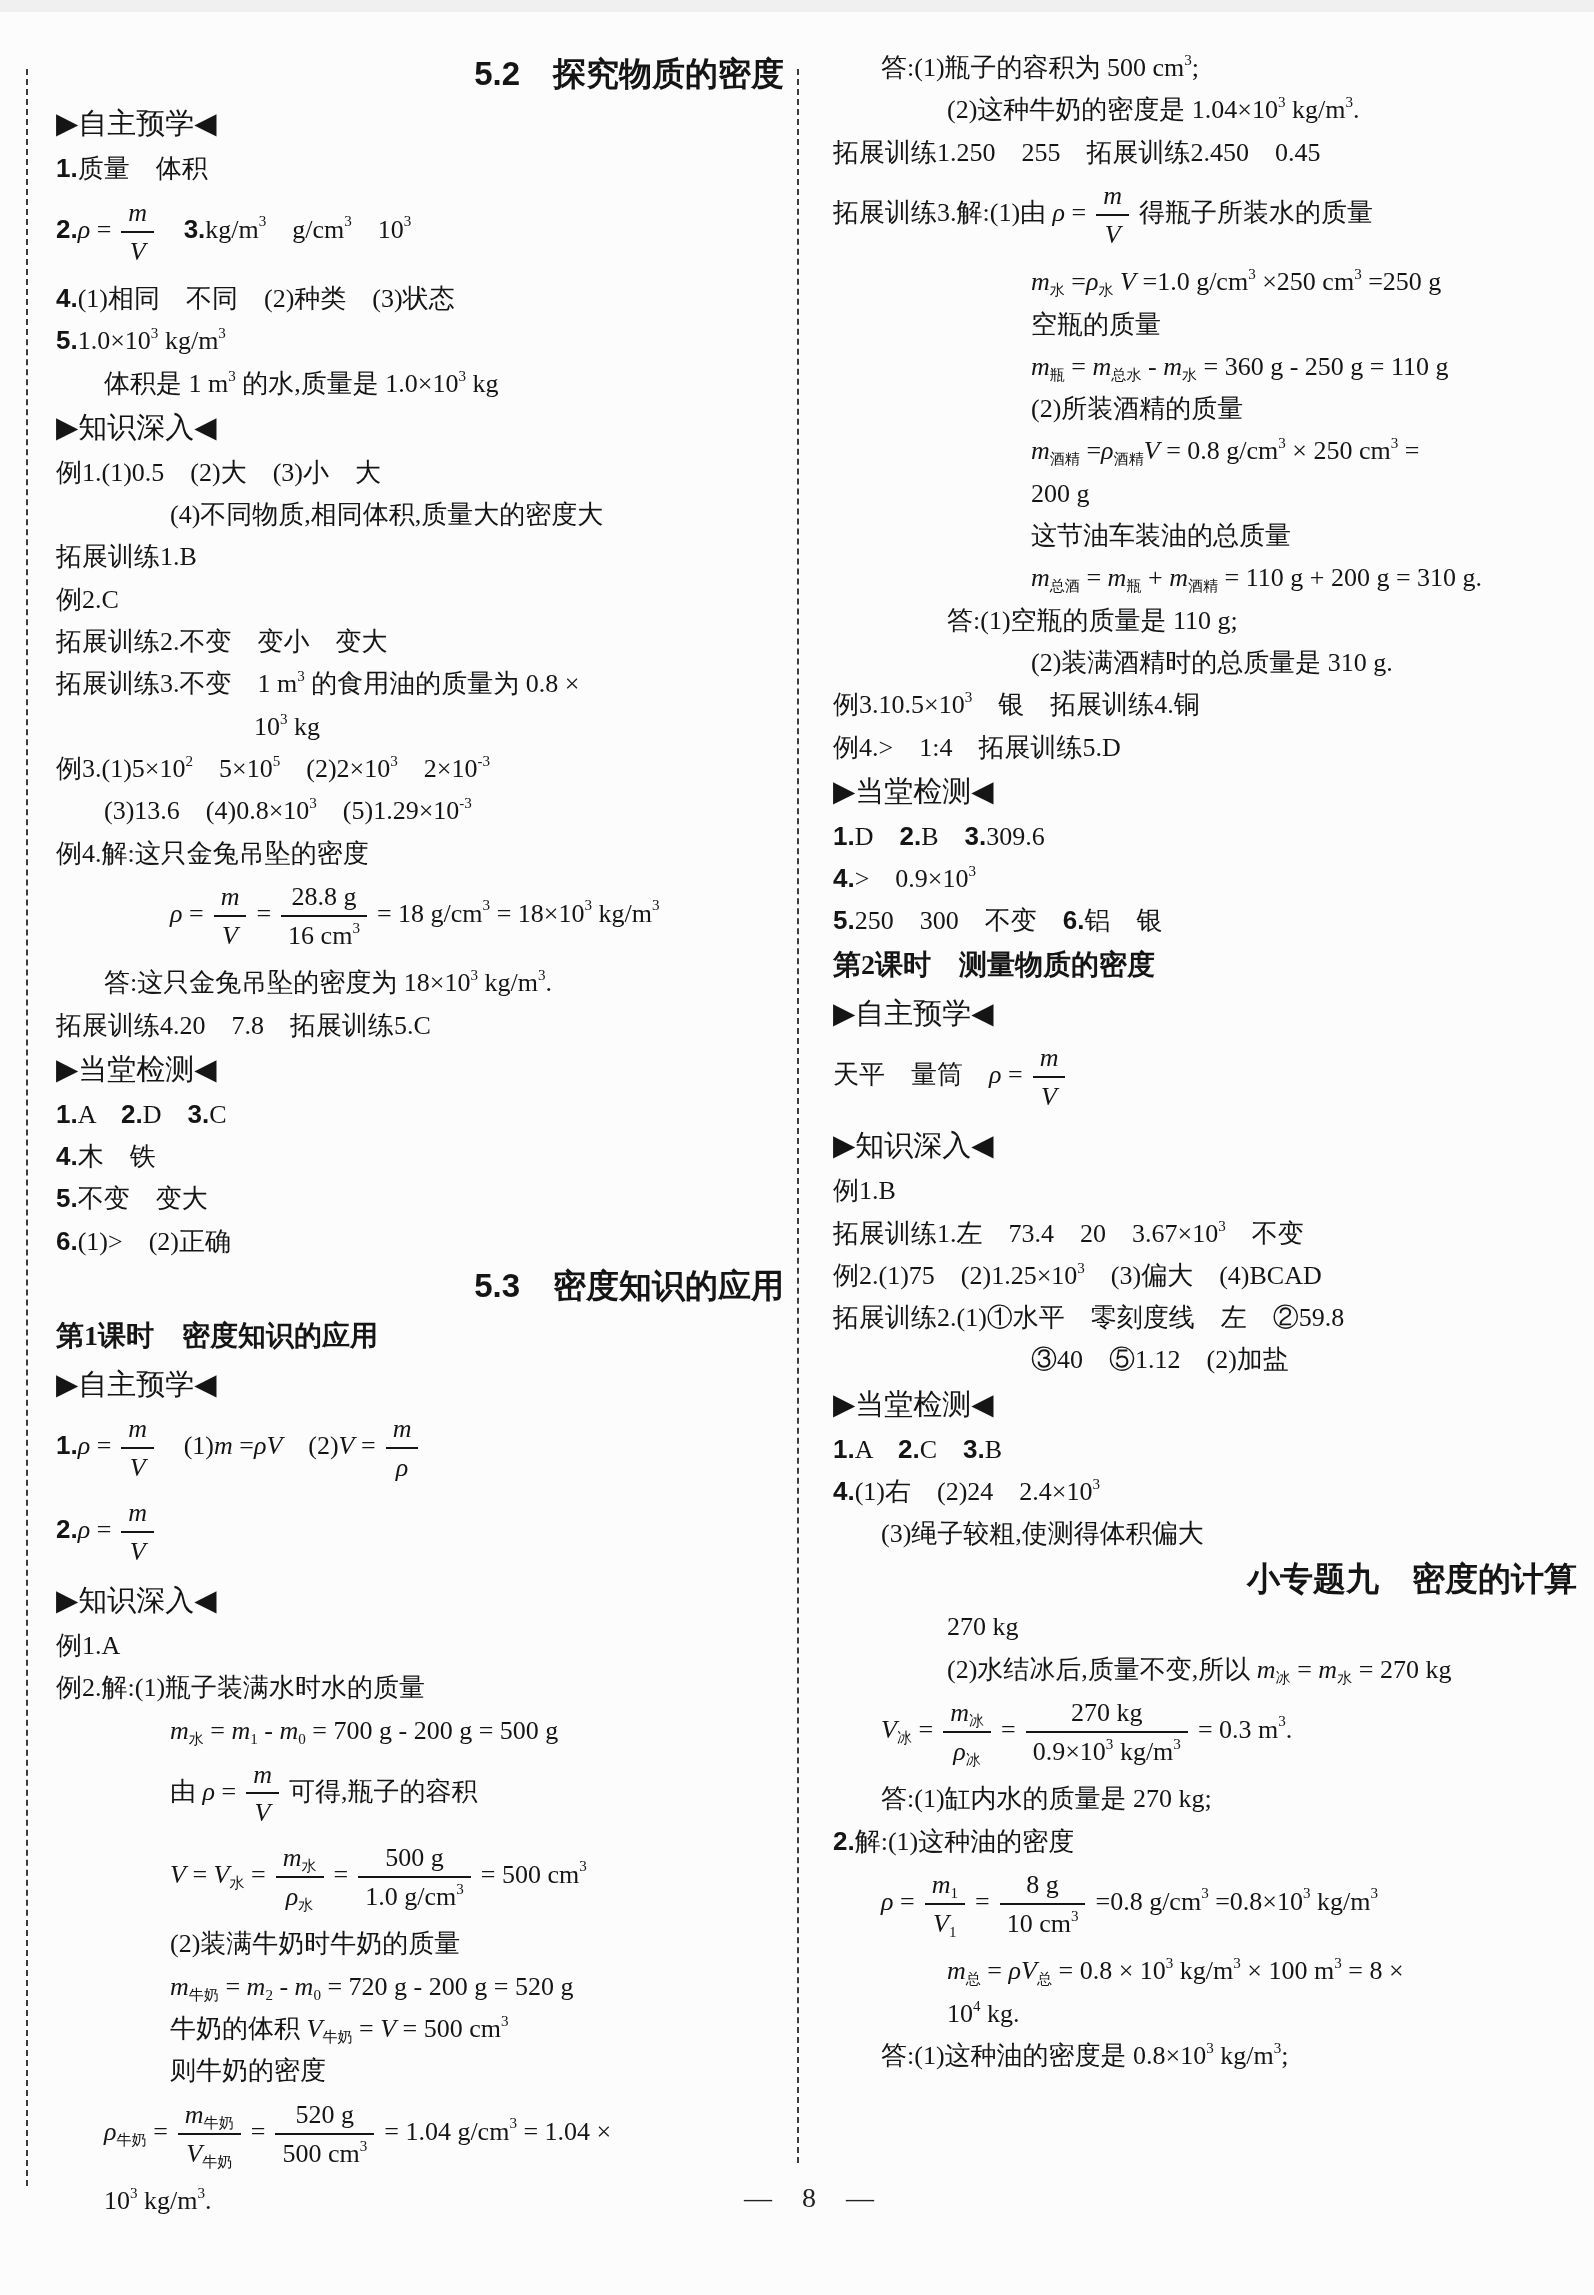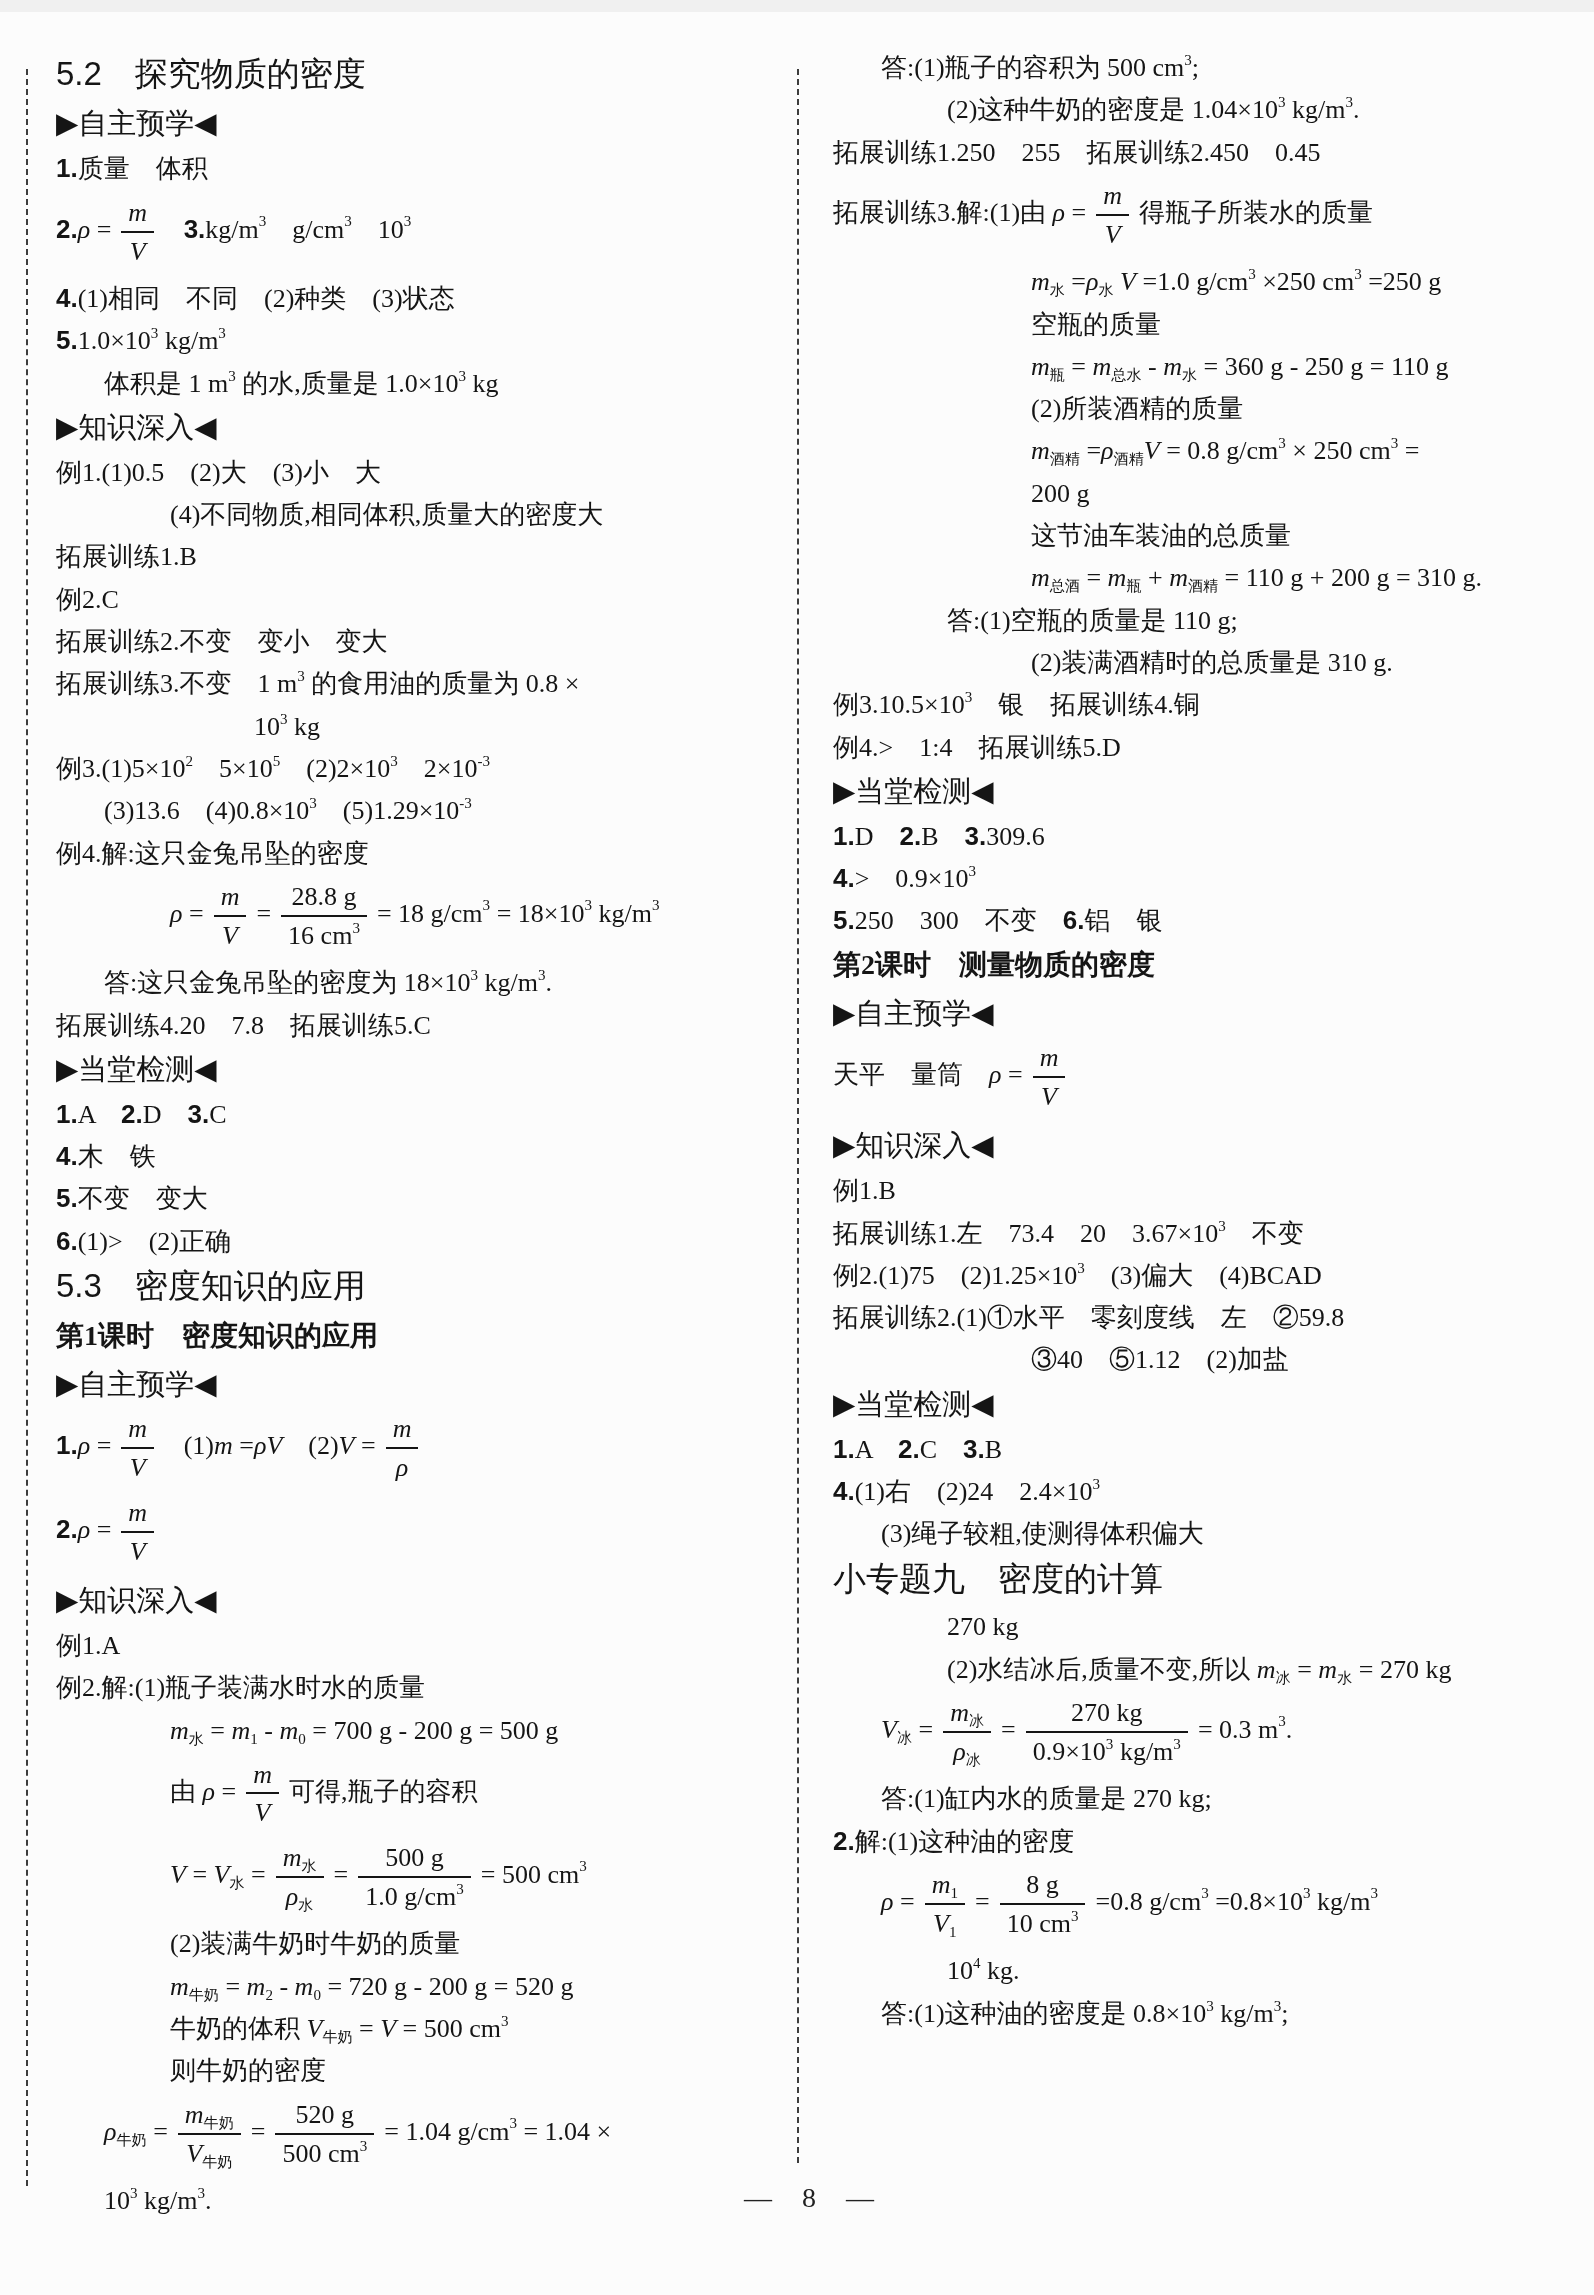--- a/index.html
+++ b/index.html
@@ -20,21 +20,21 @@
     border-left:2.6px dashed #3c3c3c;
   }
   .col-divider{
     position:absolute;left:797px;top:69px;height:2094px;width:0;
     border-left:2.6px dashed #3c3c3c;
   }
   .col{position:absolute;top:49px;}
   .col-left{left:56px;width:728px;}
   .col-right{left:833px;width:744px;}
   .ln{font-size:26px;line-height:37px;margin-bottom:5.3px;white-space:normal;}
-  .h1{font-size:33px;line-height:42px;font-weight:normal;text-align:left;margin:3.5px 0 8.8px 0;font-family:"Liberation Sans","DejaVu Sans",sans-serif;}
+  .h1{font-size:33px;line-height:42px;font-weight:bold;text-align:right;margin:3.5px 0 8.8px 0;font-family:"Liberation Sans","DejaVu Sans",sans-serif;}
   .h2{font-size:28px;line-height:39px;font-weight:bold;text-align:left;margin:1.8px 0 8.8px 0;font-family:Liberation Serif, serif;}
   .marker{font-size:29px;line-height:40px;font-weight:normal;margin:5.3px 0 7px 0;font-family:"Liberation Sans","DejaVu Sans",sans-serif;}
   .fline{margin-top:8.8px;margin-bottom:12.3px;}
   .ind1{padding-left:48px;}
   .ind2{padding-left:114px;}
   .ind3{padding-left:198px;}
   b{font-family:"Liberation Sans","DejaVu Sans",sans-serif;font-weight:bold;}
   i.v{font-style:italic;font-family:"Liberation Serif","DejaVu Serif",serif;}
   sup,sub{font-size:0.58em;line-height:0;}
   sup{vertical-align:0.75em;}
@@ -137,18 +137,19 @@
       <div class="ln body"><b>1.</b>A　<b>2.</b>C　<b>3.</b>B</div>
       <div class="ln body"><b>4.</b>(1)右　(2)24　2.4×10<sup>3</sup></div>
       <div class="ln body ind1">(3)绳子较粗,使测得体积偏大</div>
       <div class="ln h1">小专题九　密度的计算</div>
       <div class="ln body ind2">270 kg</div>
       <div class="ln body ind2">(2)水结冰后,质量不变,所以 <i class="v">m</i><sub>冰</sub> = <i class="v">m</i><sub>水</sub> = 270 kg</div>
       <div class="ln body fline ind1"><i class="v">V</i><sub>冰</sub> = <span class="frac"><span class="num"><i class="v">m</i><sub>冰</sub></span><span class="den"><i class="v">ρ</i><sub>冰</sub></span></span> = <span class="frac"><span class="num">270 kg</span><span class="den">0.9×10<sup>3</sup> kg/m<sup>3</sup></span></span> = 0.3 m<sup>3</sup>.</div>
       <div class="ln body ind1">答:(1)缸内水的质量是 270 kg;</div>
       <div class="ln body"><b>2.</b>解:(1)这种油的密度</div>
       <div class="ln body fline ind1"><i class="v">ρ</i> = <span class="frac"><span class="num"><i class="v">m</i><sub>1</sub></span><span class="den"><i class="v">V</i><sub>1</sub></span></span> = <span class="frac"><span class="num">8 g</span><span class="den">10 cm<sup>3</sup></span></span> =0.8 g/cm<sup>3</sup> =0.8×10<sup>3</sup> kg/m<sup>3</sup></div>
+      <div class="ln body ind2"><i class="v">m</i><sub>总</sub> = <i class="v">ρV</i><sub>总</sub> = 0.8 × 10<sup>3</sup> kg/m<sup>3</sup> × 100 m<sup>3</sup> = 8 ×</div>
       <div class="ln body ind2">10<sup>4</sup> kg.</div>
       <div class="ln body ind1">答:(1)这种油的密度是 0.8×10<sup>3</sup> kg/m<sup>3</sup>;</div>
     </div>
   <div class="footer">— 8 —</div>
 </div>
 
 
 </body></html>

